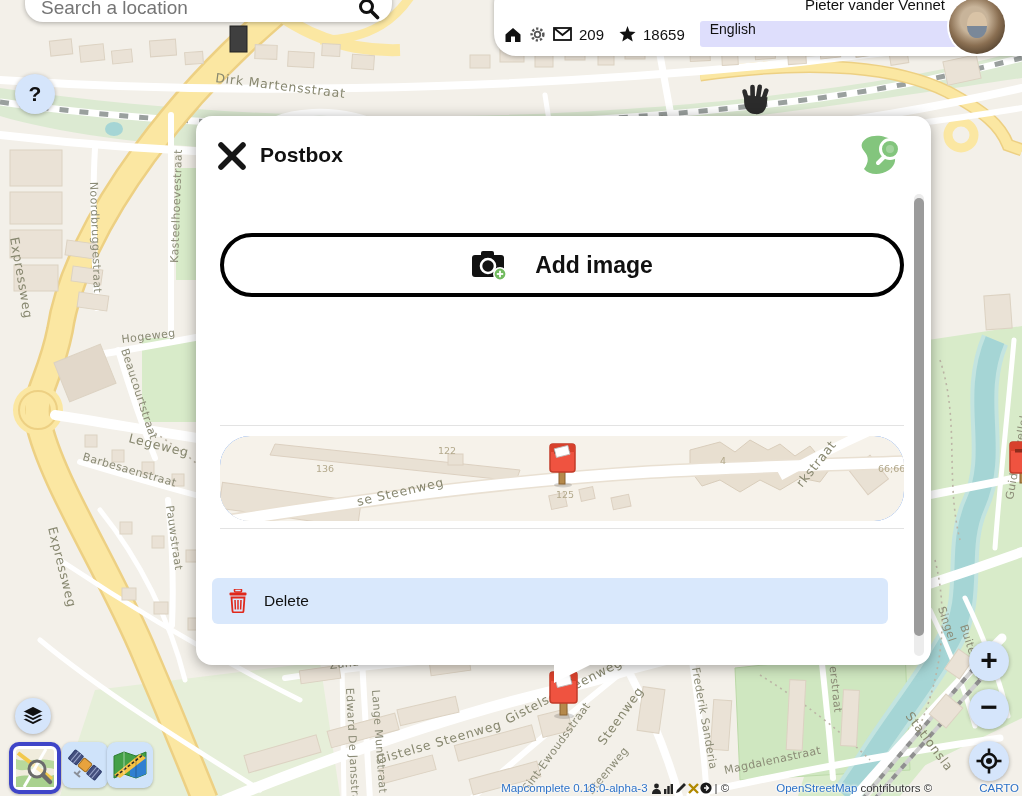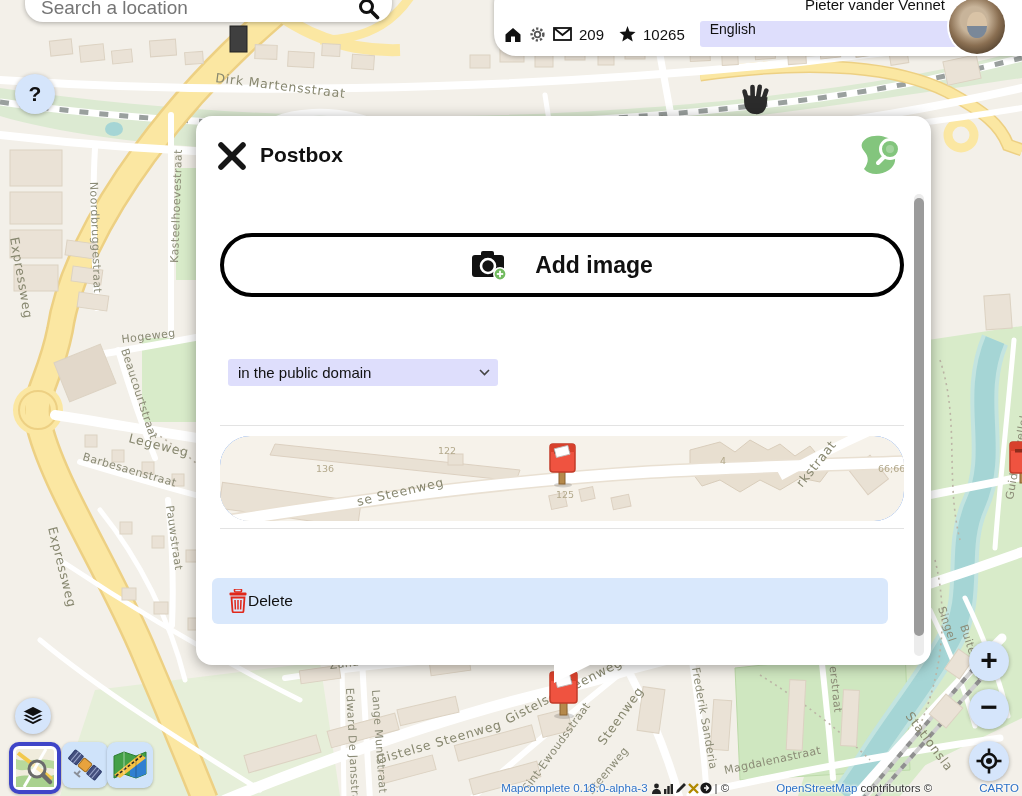--- a/index.html
+++ b/index.html
@@ -45,21 +45,21 @@
   .addimg-btn{position:absolute;left:24px;top:117px;width:676px;height:56px;border:4px solid #000;border-radius:34px;
     display:flex;align-items:center;justify-content:center;gap:27px;background:#fff;cursor:pointer;}
   .addimg-btn span{font-size:23px;font-weight:bold;color:#111;}
   .disclaimer{position:absolute;left:36px;top:190px;width:662px;text-align:center;font-size:12.6px;color:#222;line-height:27px;}
   .license-row{position:absolute;left:24px;top:243px;display:flex;align-items:center;font-size:16.5px;color:#111;}
   .license-select{width:252px;height:27px;background:#dedefc;border-radius:3px;display:flex;align-items:center;
     justify-content:space-between;padding:0 8px 0 10px;font-size:15px;color:#111;margin-left:8px;}
   .divider{position:absolute;left:24px;width:684px;height:1px;background:#e3e3e3;}
   .minimap{position:absolute;left:24px;top:320px;width:684px;height:85px;border-radius:30px;overflow:hidden;background:#3b82f6;}
   .delete-btn{position:absolute;left:16px;top:462px;width:676px;height:46px;background:#d9e8fc;border-radius:6px;
-    display:flex;align-items:center;padding-left:16px;box-sizing:border-box;cursor:pointer;}
+    display:flex;align-items:center;gap:16px;padding-left:16px;box-sizing:border-box;cursor:pointer;}
   .delete-btn span{font-size:15.5px;color:#111;}
   .dlg-anchor{position:absolute;left:358px;top:548px;width:0;height:0;border-top:19px solid #fff;border-right:38px solid transparent;}
   
   .attribution{right:3px;bottom:0;height:16px;display:flex;align-items:center;gap:3px;font-size:11.5px;color:#333;
     text-shadow:0 0 3px #fff,0 0 3px #fff,0 0 3px #fff;white-space:nowrap;}
   .attribution a{color:#2c71c7;text-decoration:none;padding-left:44px;}
   .att-icons{display:flex;align-items:center;gap:1px;}
 </style>
 </head>
 <body>
@@ -313,21 +313,21 @@
         <circle cx="9" cy="9" r="3" fill="none" stroke="#555" stroke-width="1.8"></circle>
       </svg>
       <svg width="19" height="14" viewBox="0 0 19 14">
         <rect x="1" y="1" width="17" height="12" fill="none" stroke="#111" stroke-width="1.8"></rect>
         <polyline points="1.5,1.5 9.5,8 17.5,1.5" fill="none" stroke="#111" stroke-width="1.8"></polyline>
       </svg>
       <span class="count">209</span>
       <svg width="17" height="16" viewBox="0 0 16 16" style="margin-left:8px">
         <path d="M8,0 L10,5.5 L16,6 L11.8,9.6 L13.2,15.4 L8,12.2 L2.8,15.4 L4.2,9.6 L0,6 L6,5.5 Z" fill="#111"></path>
       </svg>
-      <span class="count">10265</span>
+      <span class="count">18659</span>
       <div class="lang-select">
         <span>English</span>
         <svg width="11" height="7" viewBox="0 0 11 7">
           <polyline points="1,1 5.5,5.5 10,1" fill="none" stroke="#444" stroke-width="1.6"></polyline>
         </svg>
       </div>
       <svg width="19" height="18" viewBox="0 0 19 18" style="margin-left:4px">
         <path d="M8,2 H2 V16 H8" fill="none" stroke="#111" stroke-width="2"></path>
         <path d="M12,5 L16.5,9 L12,13 M16.5,9 H7" fill="none" stroke="#111" stroke-width="2"></path>
       </svg>
@@ -365,26 +365,20 @@
         <circle cx="17" cy="17" r="7" fill="#111" stroke="#fff" stroke-width="2.6"></circle>
         <circle cx="29" cy="25" r="6.2" fill="#72bb5f" stroke="#fff" stroke-width="1.6"></circle>
         <line x1="29" y1="21.8" x2="29" y2="28.2" stroke="#fff" stroke-width="1.8"></line>
         <line x1="25.8" y1="25" x2="32.2" y2="25" stroke="#fff" stroke-width="1.8"></line>
       </svg>
       <span>Add image</span>
     </div>
 
 
     <div class="license-row">
-      <div class="license-select">
-        <span>in the public domain</span>
-        <svg width="11" height="7" viewBox="0 0 11 7">
-          <polyline points="1,1 5.5,5.5 10,1" fill="none" stroke="#444" stroke-width="1.6"></polyline>
-        </svg>
-      </div>
     </div>
 
     <div class="divider" style="top:309px"></div>
 
     <div class="minimap">
       <svg width="684" height="85" viewBox="0 0 684 85">
         <rect width="684" height="85" fill="#f6f2ea"></rect>
         <g fill="#e9e1d4" stroke="#dcd0c0" stroke-width="1">
           <polygon points="55,8 300,34 296,45 50,19"></polygon>
           <rect x="0" y="56" width="140" height="26" transform="rotate(8 70 69)"></rect>

